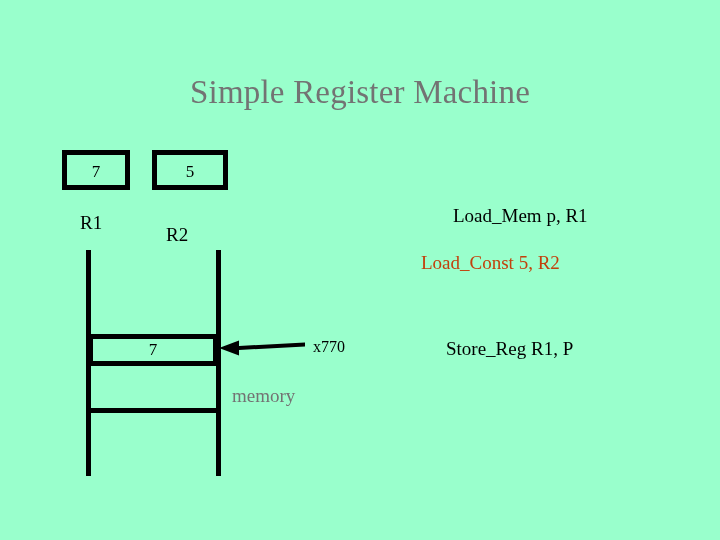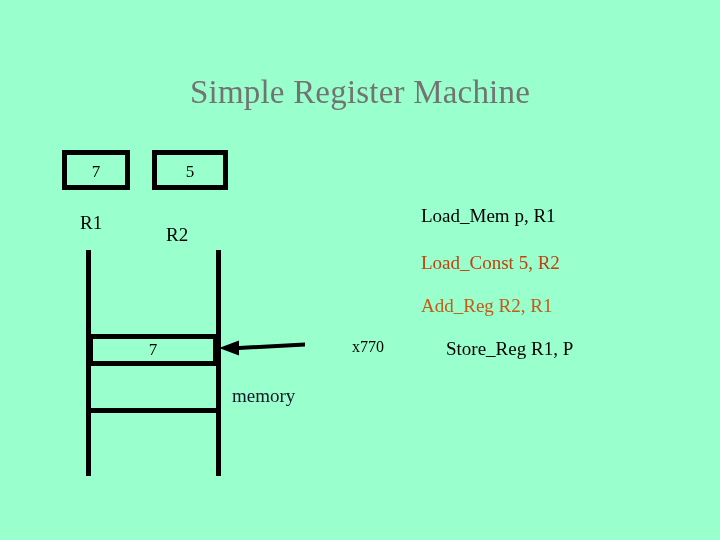--- a/index.html
+++ b/index.html
@@ -112,21 +112,21 @@
   .mem-cell > .mem-value {
     display: block;
     line-height: 22px;
   }
 
   .mem-caption {
     position: absolute;
     left: 232px;
     top: 385px;
     font-size: 19px;
-    color: #0f172a;
+    color: #737373;
     white-space: nowrap;
   }
 
   
   .arrow-wrap {
     position: absolute;
     left: 219px;
     top: 337px;
     width: 86px;
     height: 22px;
@@ -135,32 +135,31 @@
     display: block;
   }
 
   .addr-label {
     position: absolute;
     left: 313px;
     top: 338px;
     font-size: 16px;
     color: #000000;
     white-space: nowrap;
-    margin-left: 39px;
   }
 
   
   .instr {
     position: absolute;
     left: 421px;
     font-size: 19px;
     color: #000000;
     white-space: nowrap;
   }
-  #instr-0 { top: 205px; }
+  #instr-0 { top: 205px; margin-left: 32px; }
   #instr-1 { top: 252px; }
   #instr-2 { top: 295px; }
   #instr-3 { top: 338px; margin-left: 25px; }
 </style>
 </head>
 <body style="background: rgb(153, 255, 204);">
 
 <div id="slide">
 
   <div class="title">Simple Register Machine</div>
@@ -189,16 +188,15 @@
       <polygon points="0,11 20,3.5 20,9 86,5.5 86,9.5 20,13 20,18.5" fill="#000000"></polygon>
     </svg>
   </div>
 
   <div class="addr-label">x770</div>
 
   <div class="mem-caption">memory</div>
 
   <div class="instr" id="instr-0" style="color: rgb(0, 0, 0);">Load_Mem p, R1</div>
   <div class="instr" id="instr-1" style="color: #c2410c;">Load_Const 5, R2</div>
-  <div class="instr" id="instr-2" style="color: rgb(198, 90, 23);">Add_Reg R2, R1</div>
   <div class="instr" id="instr-3" style="color: rgb(0, 0, 0);">Store_Reg R1, P</div>
 
 </div>
 
 </body></html>

